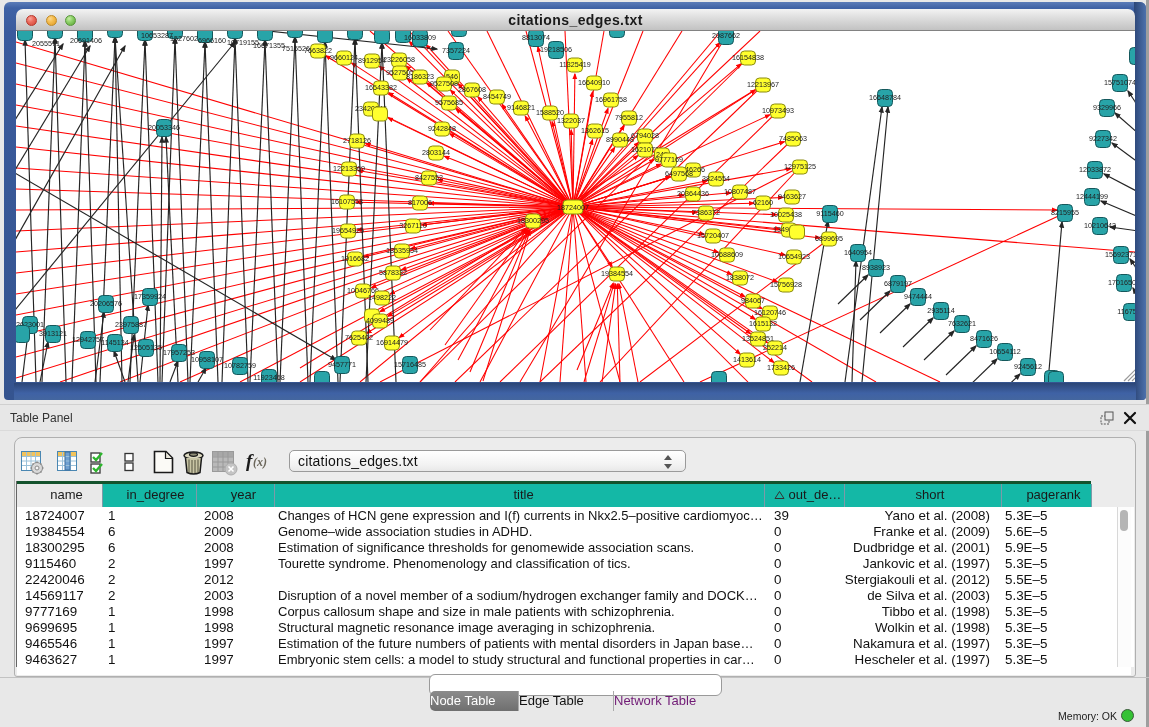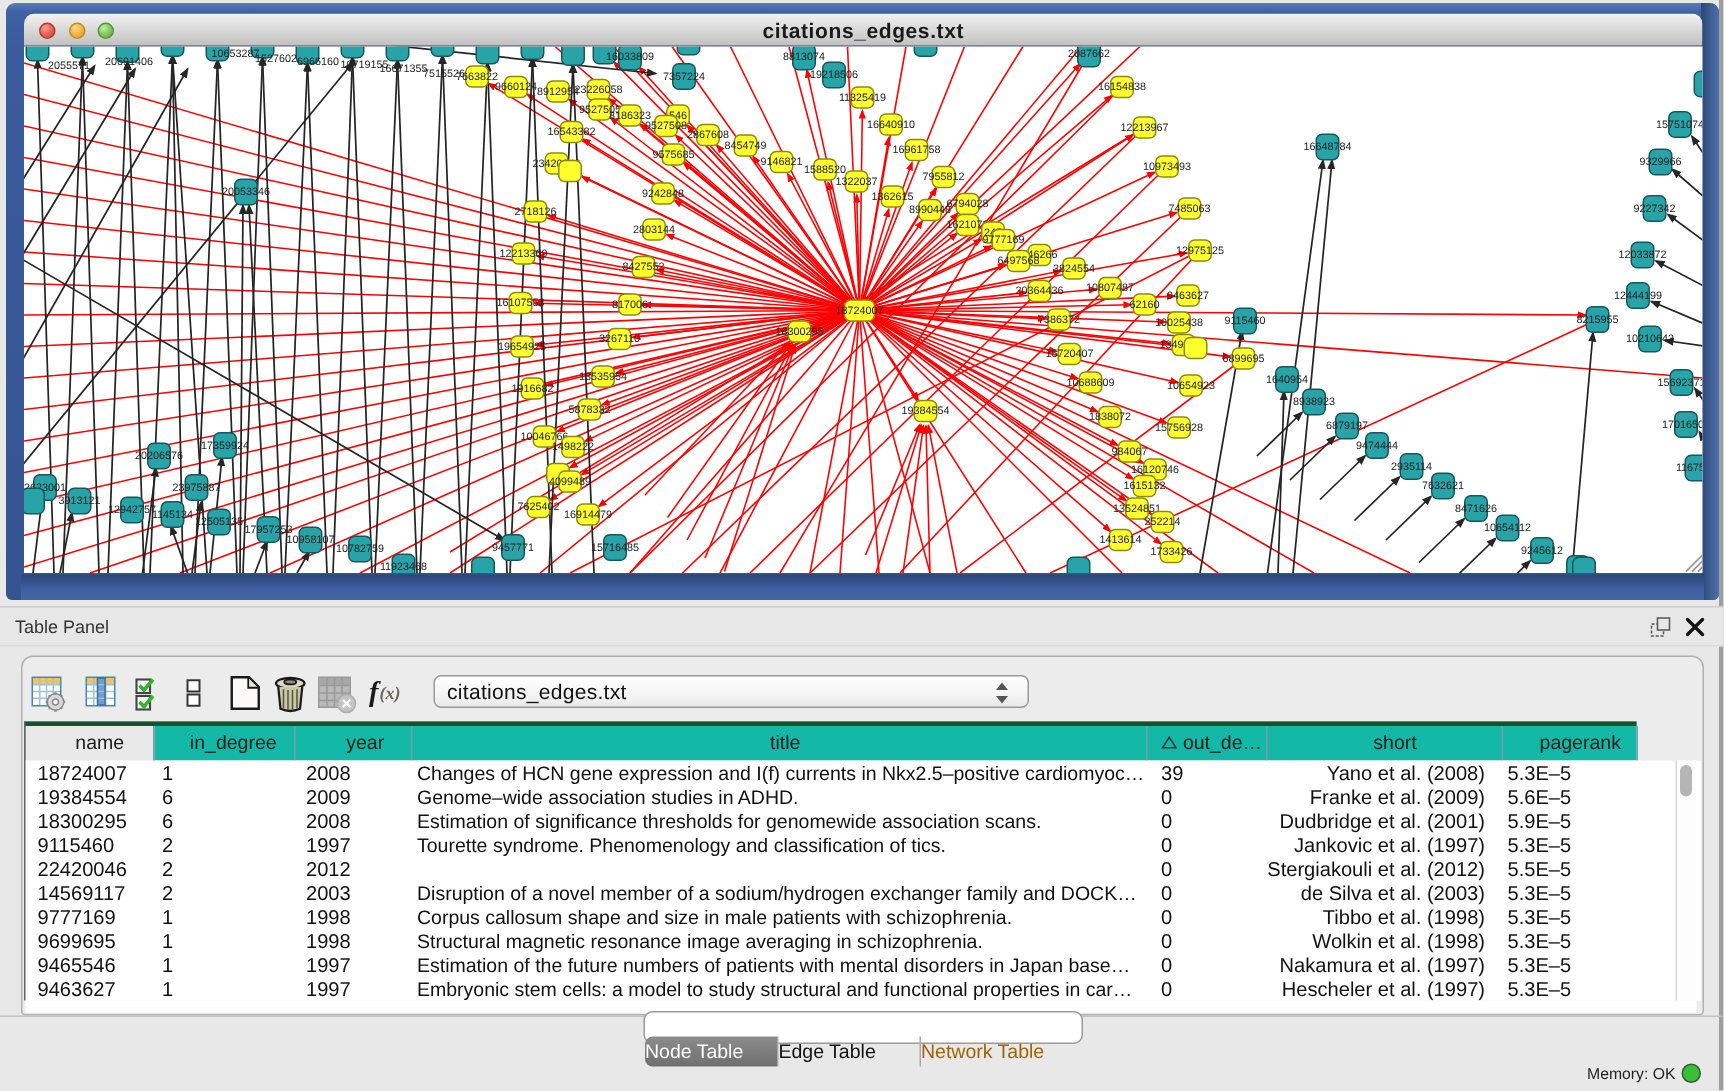--- a/index.html
+++ b/index.html
@@ -32,21 +32,21 @@
 #tbl-left-border { left:16px; top:481px; width:1px; height:186px; background:#666; z-index:6; }
 #scroll { left:1117px; top:507px; width:14px; height:160px; background:#fcfcfc; border-left:1px solid #d8d8d8; }
 #thumb { left:1120px; top:510px; width:8px; height:21px; background:#b5b5b5; border-radius:4px; }
 #whitebelow { left:17px; top:667px; width:1114px; height:8px; background:#fff; }
 
 #tabline { left:0; top:677px; width:1149px; height:1px; background:#c2c2c2; }
 #tabs { left:429px; top:674px; width:293px; height:22px; border:1px solid #9a9a9a; border-radius:6px; background:#fff; font-size:13px; }
 #tabs div { position:absolute; top:0; height:20px; line-height:20px; text-align:left;margin-top:16px; }
 #seg1 { left:0; width:88px; background:linear-gradient(180deg,#8c8c8c 0,#6f6f6f 100%); color:#fff; border-radius:5px 0 0 5px; }
 #seg2 { left:88px; width:95px; color:#111; border-left:1px solid #aaa; }
-#seg3 { left:183px; width:108px; color:#a16207; border-left:1px solid #aaa; }
+#seg3 { left:183px; width:108px; color:#701a75; border-left:1px solid #aaa; }
 #mem { right:32px; top:710px; font-size:10.5px; color:#222; }
 #memdot { left:1121px; top:709px; width:13px; height:13px; border-radius:50%; background:#35c235; border:1.5px solid #3a5a3a; }
 </style></head>
 <body>
 <div class="abs" id="topstrip"></div>
 <div class="abs" id="frame">
     <div class="rgrad"></div>
     <div class="bgrad"></div>
   </div>
 <div class="abs" id="titlebar">

